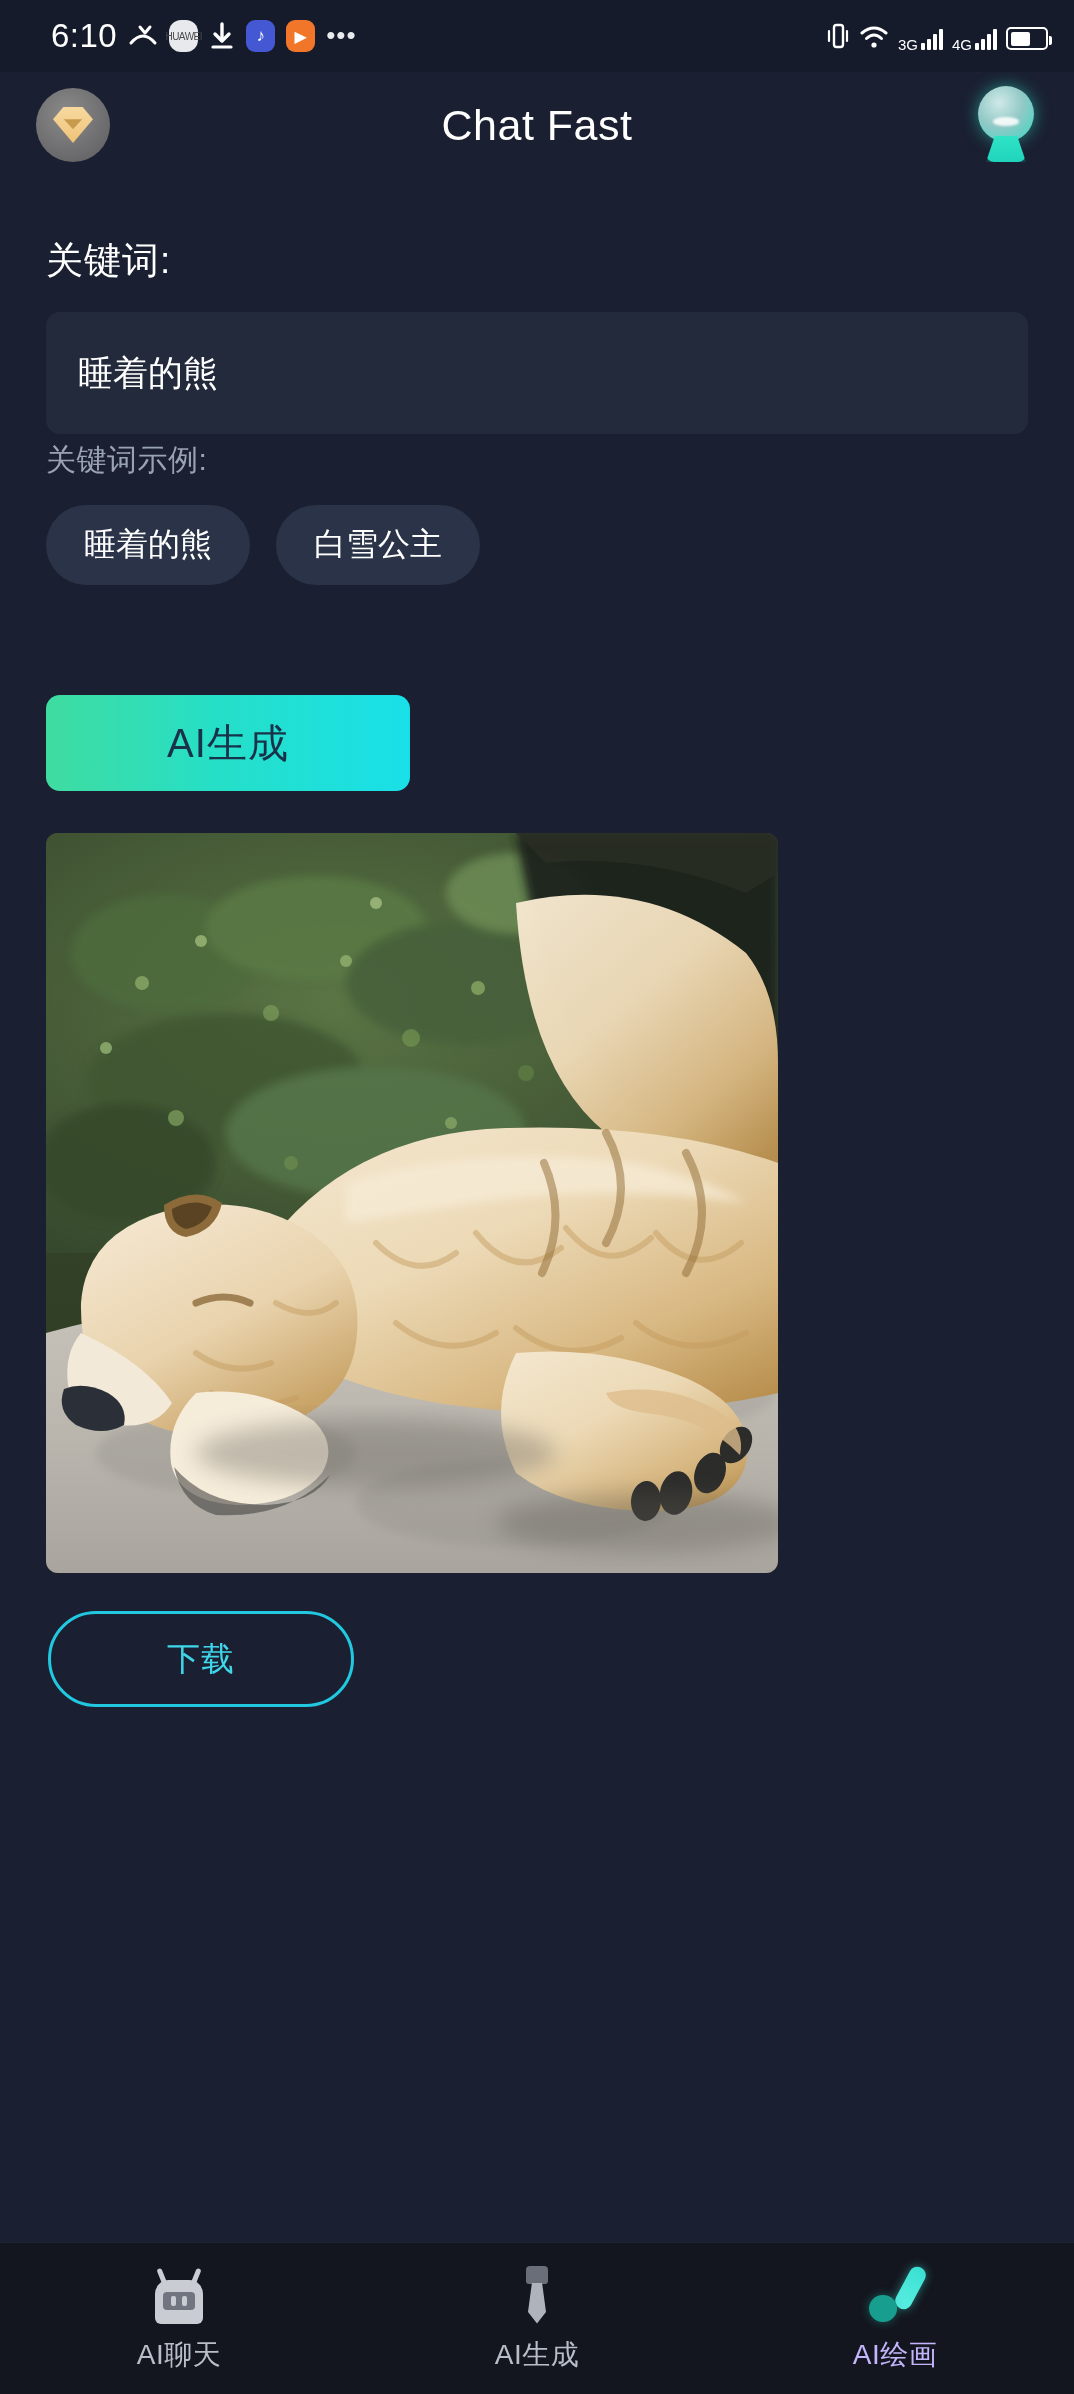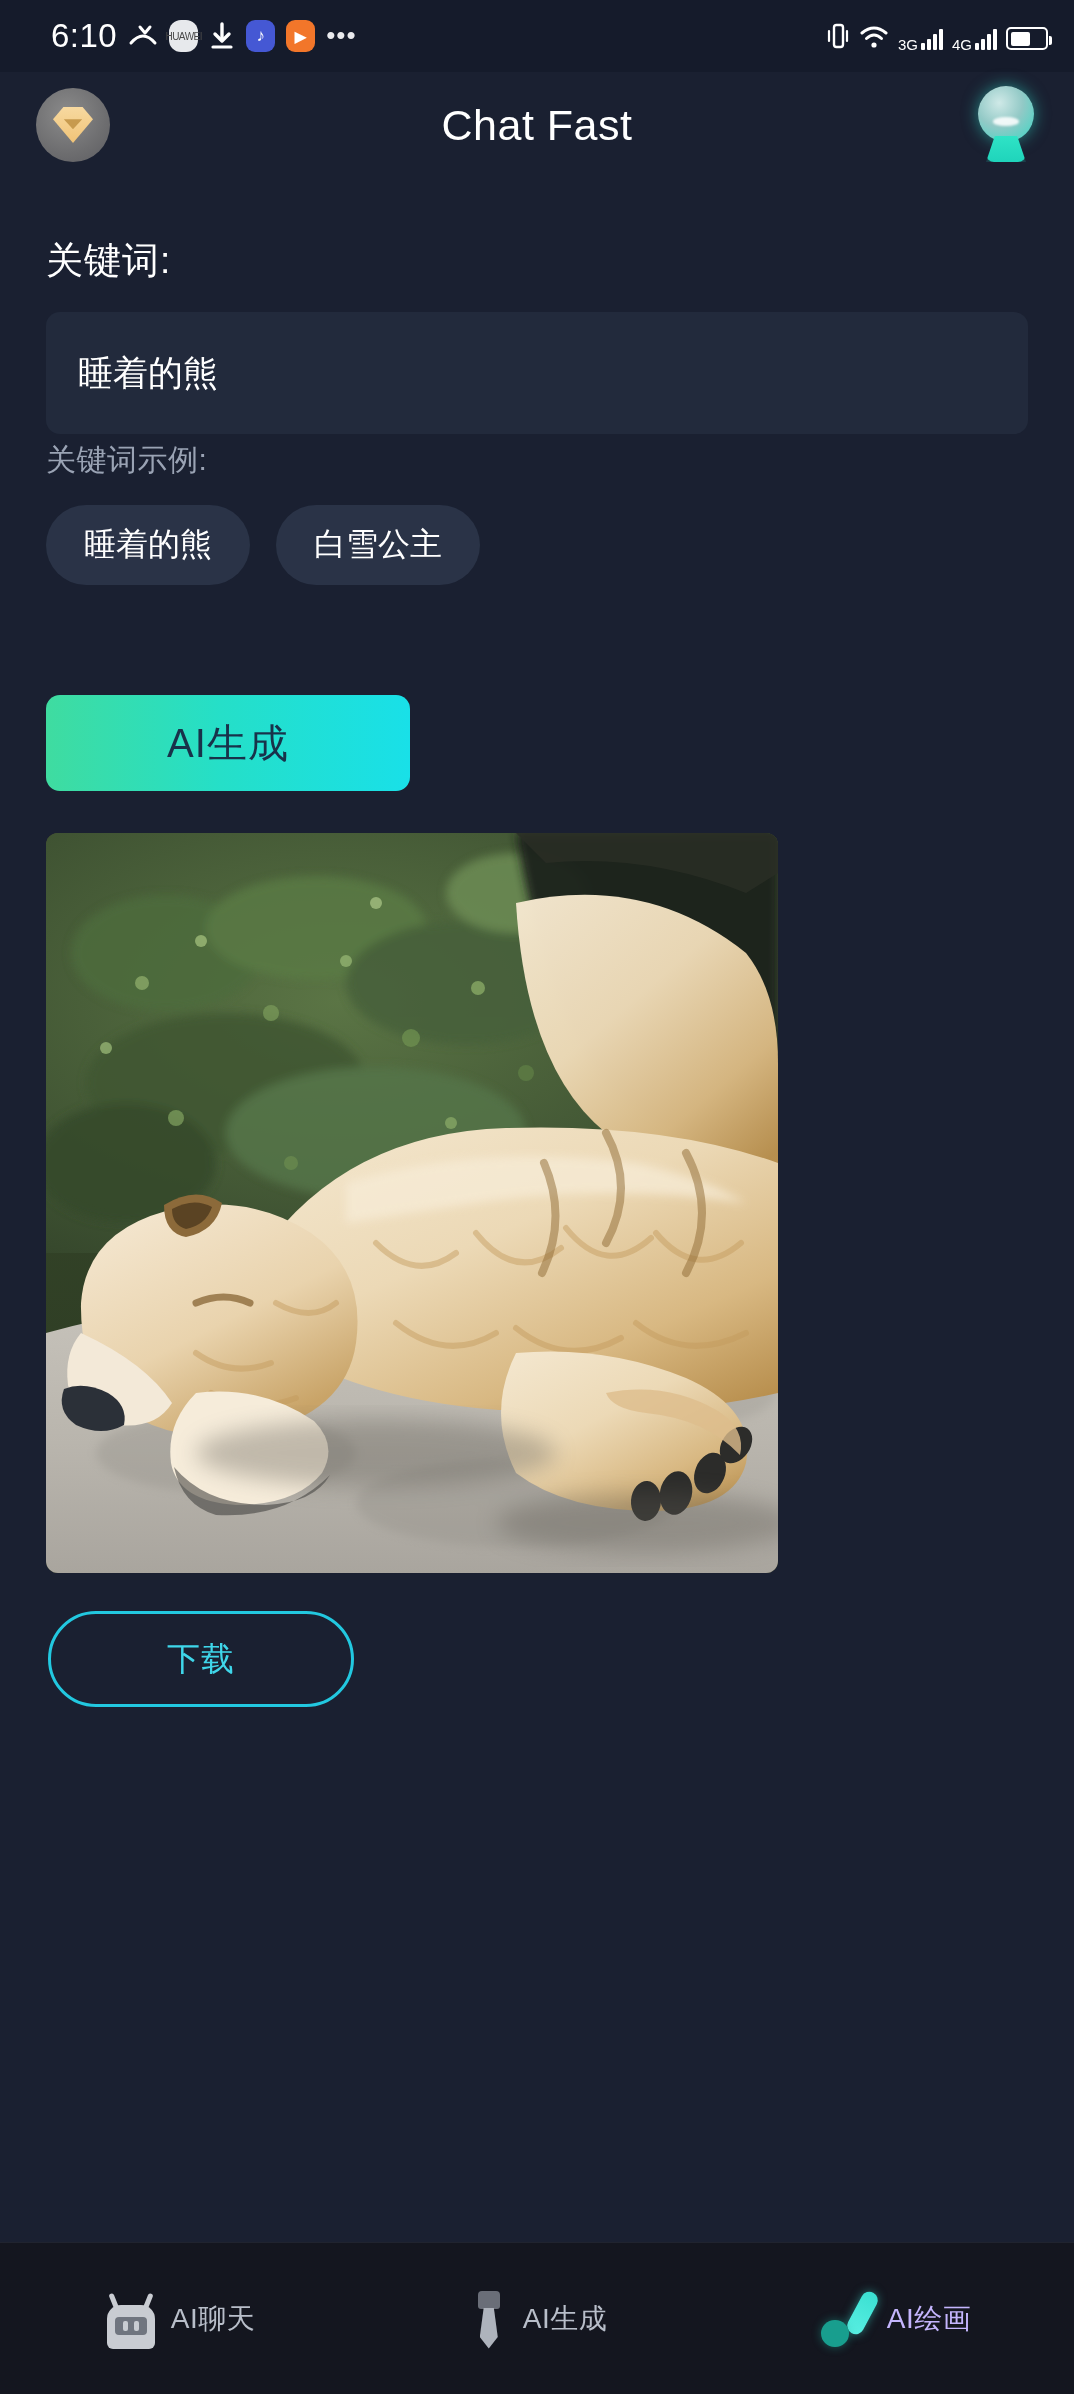--- a/index.html
+++ b/index.html
@@ -157,21 +157,21 @@
   }
 
   
   .navbar {
     flex:0 0 152px; height:152px;
     background:#14161f;
     display:flex; align-items:center;
     border-top:1px solid #20242f;
   }
   .nav-item {
-    flex:1; display:flex; flex-direction:row;
+    flex:1; display:flex; flex-direction:column;
     align-items:center; justify-content:center; gap:12px;
     cursor:pointer; height:100%;
   }
   .nav-label { font-size:28px; color:#b8bec9; letter-spacing:.5px; }
   .nav-item.active .nav-label { color:#c4b5fd; }
   .nav-ico { height:60px; display:flex; align-items:flex-end; justify-content:center; }
 
   
   .ico-robot { position:relative; width:56px; height:56px; }
   .ico-robot .head {

